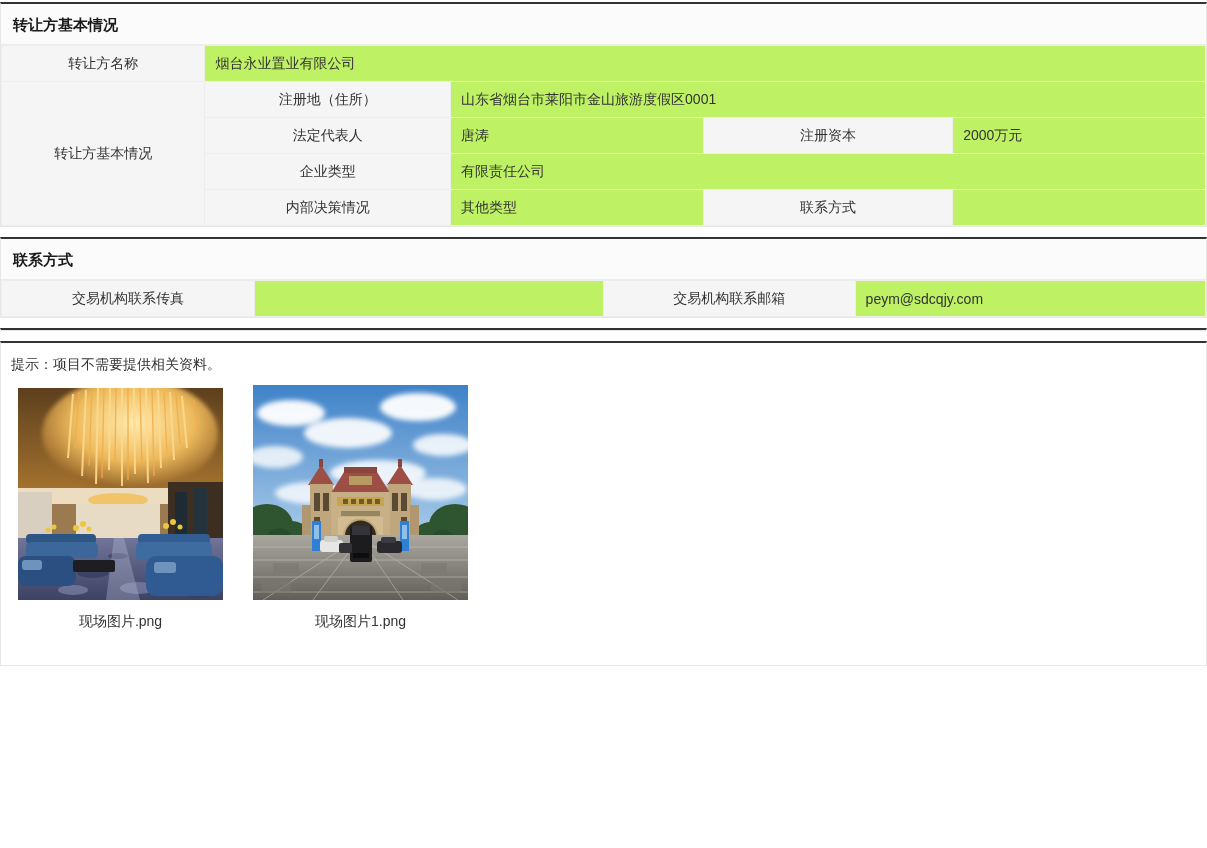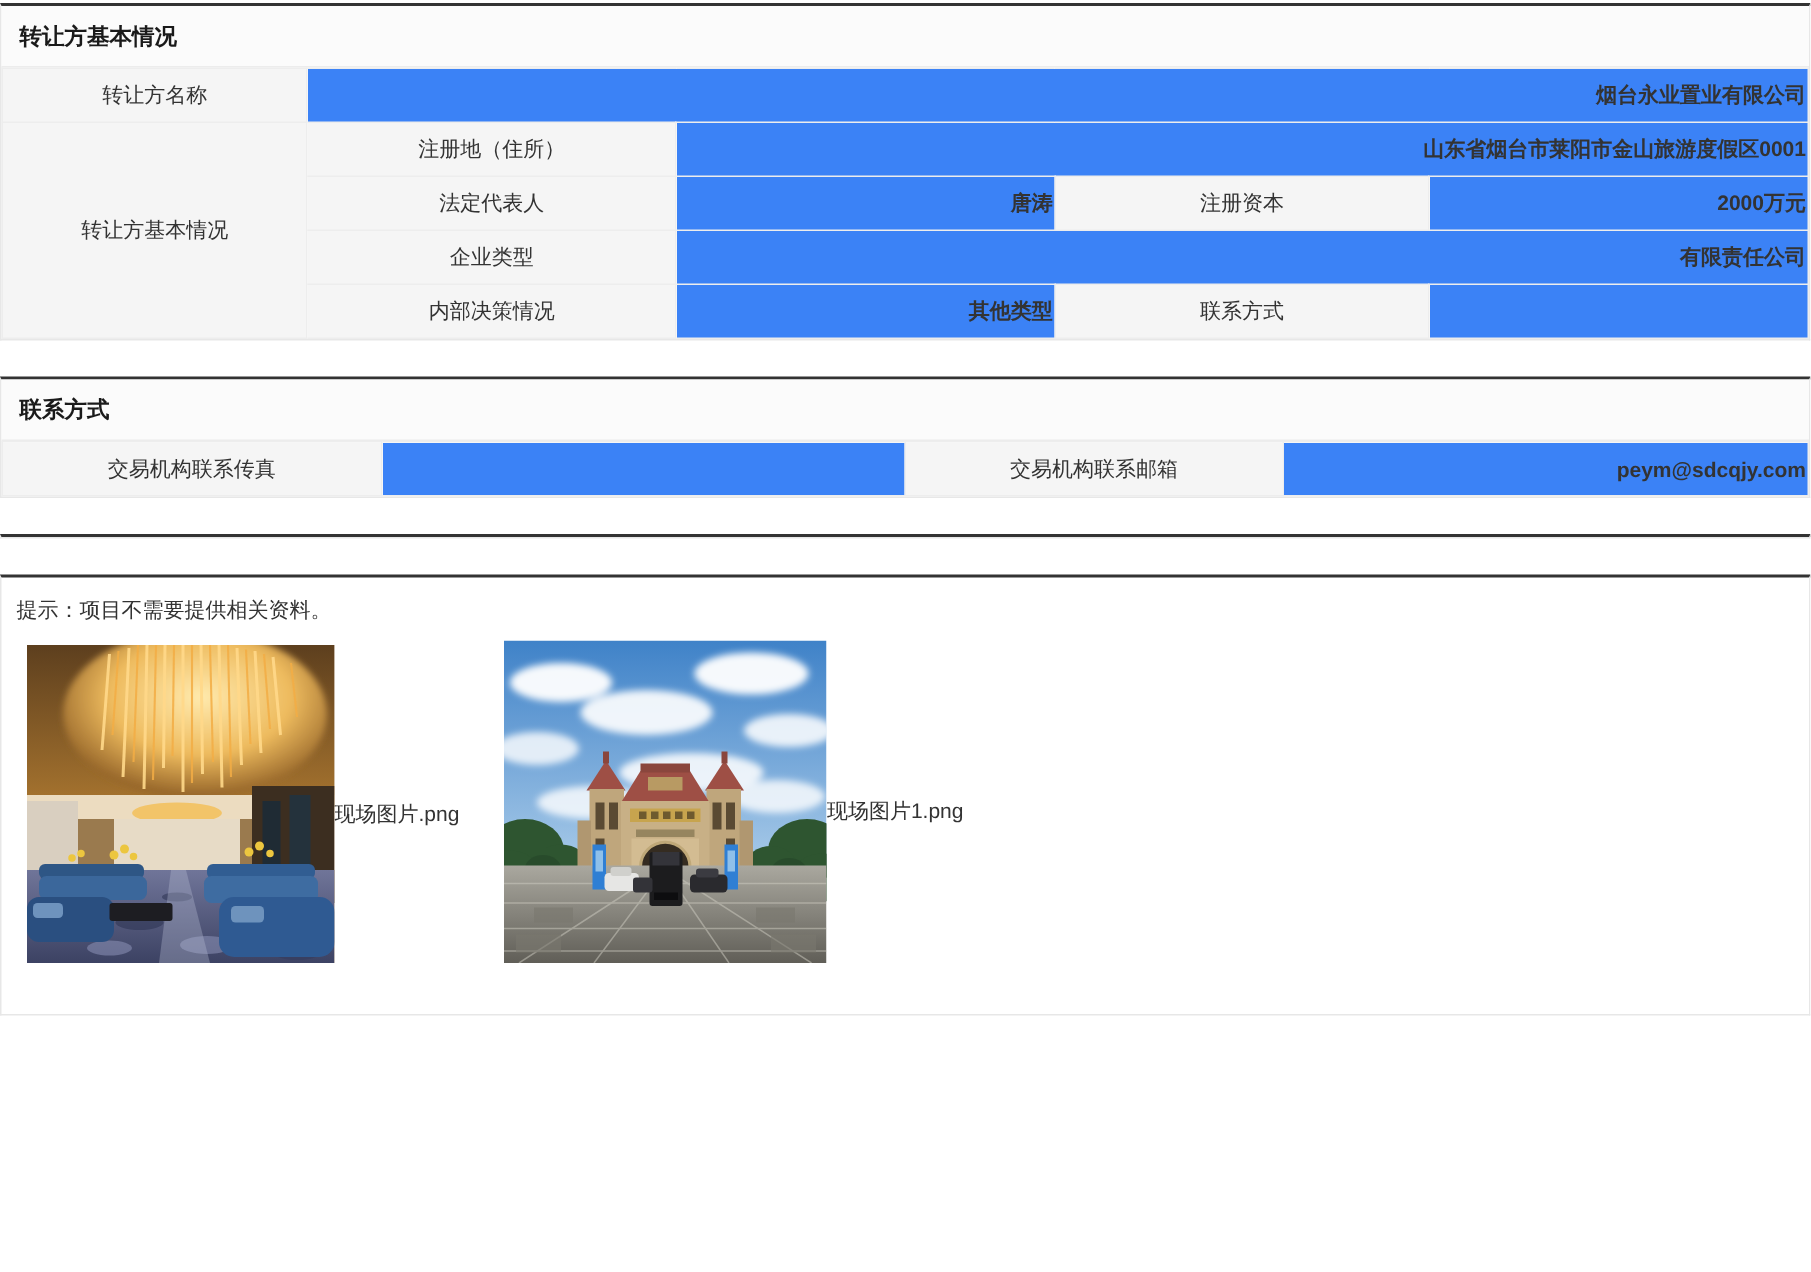--- a/index.html
+++ b/index.html
@@ -7,21 +7,21 @@
   body {
     font-family: "Liberation Sans", "DejaVu Sans", sans-serif;
     font-size: 14px;
     color: #333;
   }
   .page { width:1207px; margin:0 auto; padding-top:2px; }
 
   .section {
     border:1px solid #e7e7e7;
     border-top:2px solid #333;
-    margin-bottom:24px;
+    margin-bottom:10px;
     background:#fff;
   }
   .section-header {
     height:41px;
     line-height:41px;
     padding-left:12px;
     font-weight:bold;
     font-size:15px;
     color:#1a1a1a;
     background:#fbfbfb;
@@ -39,44 +39,43 @@
     font-size:14px;
     color:#333;
     overflow:hidden;
     white-space:nowrap;
   }
   td.lbl {
     background:#f5f5f5;
     text-align:center;
   }
   td.val {
-    background:#3b82f6;
-    text-align:right;
+    background:#bef264;
+    text-align:left;
     padding-left:10px;
-    font-weight:bold;
   }
 
   .disclosure-empty {
     height:37px;
     line-height:37px;
     text-align:center;
     background:#fff;
   }
 
   .note-row { padding:13px 10px 9px 10px; }
 
   .attachments {
     display:flex;
     align-items:flex-end;
     gap:30px;
     padding:2px 0 34px 17px;
   }
   .attachment {
     display:flex;
-    flex-direction:row;
+    flex-direction:column;
     align-items:center;
     cursor:pointer;
   }
   .thumb { display:block; }
   .attachment-caption { margin-top:13px; text-align:center; }
 </style>
 </head>
 <body>
 
 <div class="page">

